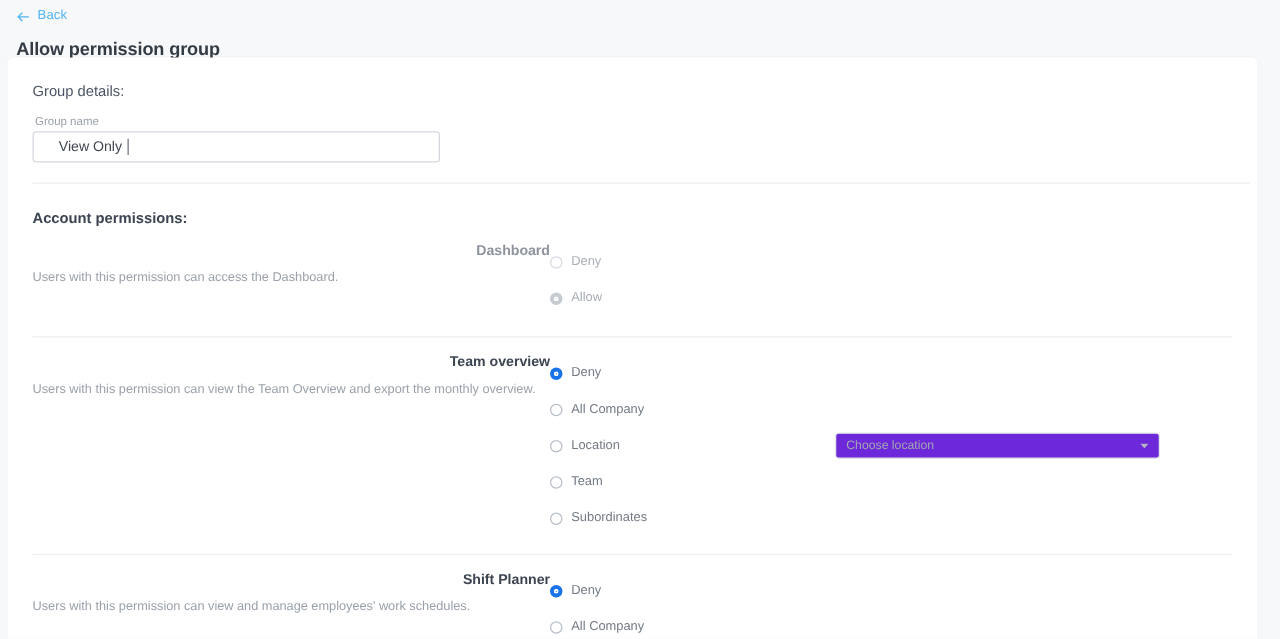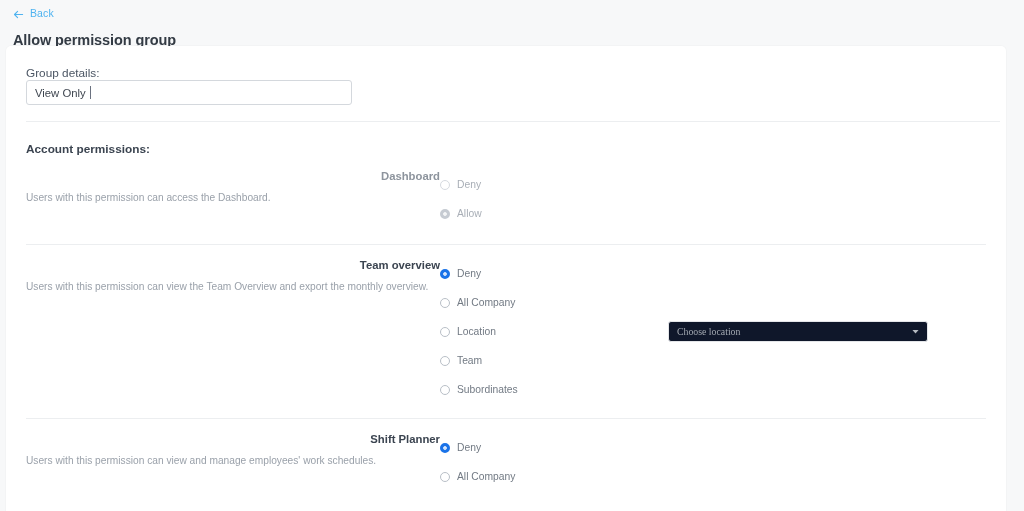--- a/index.html
+++ b/index.html
@@ -69,21 +69,21 @@
     padding: 12px 0 3px 22px;
   }
   #group-name-wrap { padding-left: 20px; }
   #group-name-field {
     width: 326px; height: 25px;
     border: 1px solid #d4d8dd;
     border-radius: 3px;
     background: #fff;
     display: flex;
     align-items: center;
-    padding: 0 8px;
+    padding: 0 20px;
     font-size: 11.3px;
     color: #3f4650;
     cursor: text;
   }
   #caret {
     display: inline-block;
     width: 1px; height: 13px;
     background: #6b7280;
     margin-left: 4px;
   }
@@ -158,28 +158,27 @@
     color: #727a84;
     white-space: nowrap;
   }
   .radio-label.dim { color: #a8aeb6; }
 
   
   .select-box {
     width: 260px; height: 21px;
     border: 1px solid #e4e6e9;
     border-radius: 3px;
-    background: #0f172a;
+    background: #6d28d9;
     display: flex;
     align-items: center;
     justify-content: space-between;
     padding: 0 8px;
     cursor: pointer;
     margin-left: 8px;
-    font-family: Liberation Serif, serif;
   }
   .select-text {
     font-size: 9.8px;
     color: #a3a9b1;
   }
   .caret-dn {
     width: 7px; height: 4px;
     background: #b5bac1;
     clip-path: polygon(0 0, 100% 0, 50% 100%);
   }
@@ -202,20 +201,21 @@
       </span>
       <span id="back-label">Back</span>
     </a>
     <div id="page-title">Allow permission group</div>
   </div>
 
   <div id="card">
 
     <div id="group-details">
       <div class="section-heading">Group details:</div>
+      <div id="group-name-label">Group name</div>
       <div id="group-name-wrap">
         <div id="group-name-field">
           <span id="group-name-value">View Only</span>
           <span id="caret"></span>
         </div>
       </div>
     </div>
 
     <div class="divider full"></div>
 

